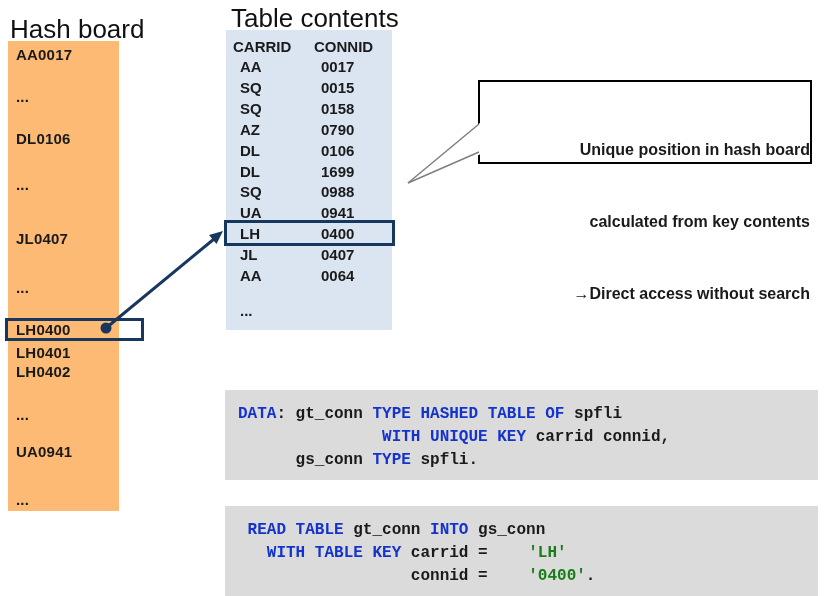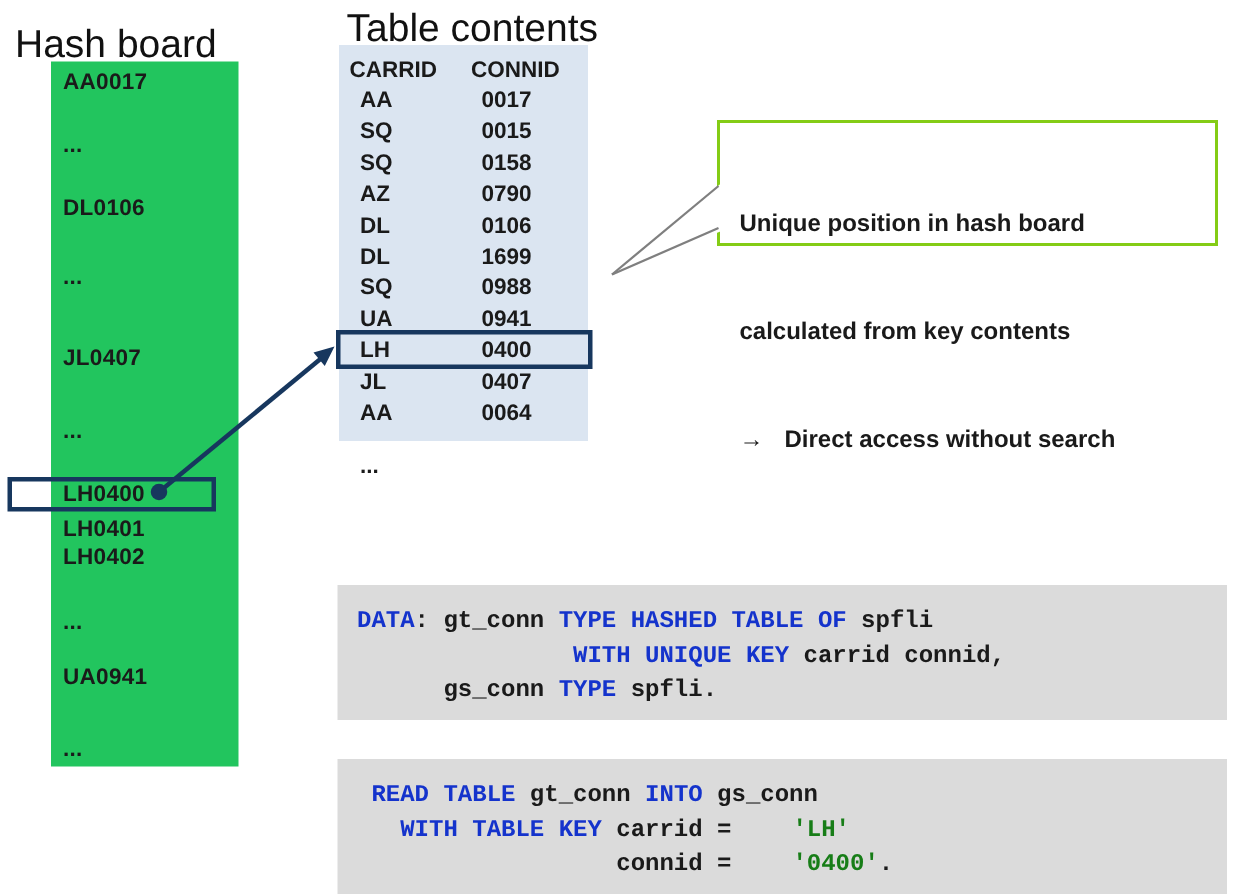--- a/index.html
+++ b/index.html
@@ -2,37 +2,37 @@
 <html><head>
 <meta charset="utf-8">
 <style>
   html,body{margin:0;padding:0;background:#ffffff;}
   .canvas{position:relative;width:828px;height:596px;background:#ffffff;overflow:hidden;
           font-family:"Liberation Sans","DejaVu Sans",sans-serif;color:#1a1a1a;}
   .title{position:absolute;font-size:26px;color:#111111;white-space:pre;}
   .hash-title{left:10px;top:14px;}
   .table-title{left:231px;top:3px;}
 
-  .hb-panel{position:absolute;left:8px;top:41px;width:125px;height:470px;background:#22c55e;margin-left:26px;}
+  .hb-panel{position:absolute;left:8px;top:41px;width:111px;height:470px;background:#fdba74;}
   .hb-row{position:absolute;left:8px;font-weight:bold;font-size:15px;white-space:pre;letter-spacing:.2px;}
 
-  .tc-panel{position:absolute;left:226px;top:30px;width:166px;height:264px;background:#dbe5f1;
+  .tc-panel{position:absolute;left:226px;top:30px;width:166px;height:300px;background:#dbe5f1;
             font-weight:bold;font-size:15px;}
   .t-head{padding:6px 0 0 7px;line-height:21px;white-space:pre;}
   .t-row{padding-left:14px;line-height:20.9px;white-space:pre;}
   .t-row.gap{margin-top:14px;}
   .c1{display:inline-block;width:81px;}
 
   .hl-box{position:absolute;border:3px solid #17375e;background:transparent;}
   .hl-hash{left:5px;top:318px;width:133px;height:17px;}
   .hl-table{left:224px;top:220px;width:165px;height:20px;}
 
   .callout{position:absolute;left:478px;top:80px;width:334px;height:84px;box-sizing:border-box;
-           border:2px solid #84cc16;background:#ffffff;font-weight:bold;font-size:16px;
-           line-height:24px;padding:8px 16px 0 13px;white-space:pre;}
+           border:2px solid #000000;background:#ffffff;font-weight:bold;font-size:16px;
+           line-height:24px;padding:8px 0 0 13px;white-space:pre;text-align:right;}
   .arrow-glyph{display:inline-block;width:30px;}
 
   .overlay{position:absolute;left:0;top:0;pointer-events:none;}
 
   .code{position:absolute;left:225px;width:593px;box-sizing:border-box;background:#dbdbdb;
         font-family:"Liberation Mono","DejaVu Sans Mono",monospace;font-weight:bold;font-size:16px;
         line-height:23px;margin:0;padding:13px 4px 0 13px;color:#1a1a1a;}
   .code-line{white-space:pre;}
   .code1{top:390px;height:90px;}
   .code2{top:506px;height:108px;}

